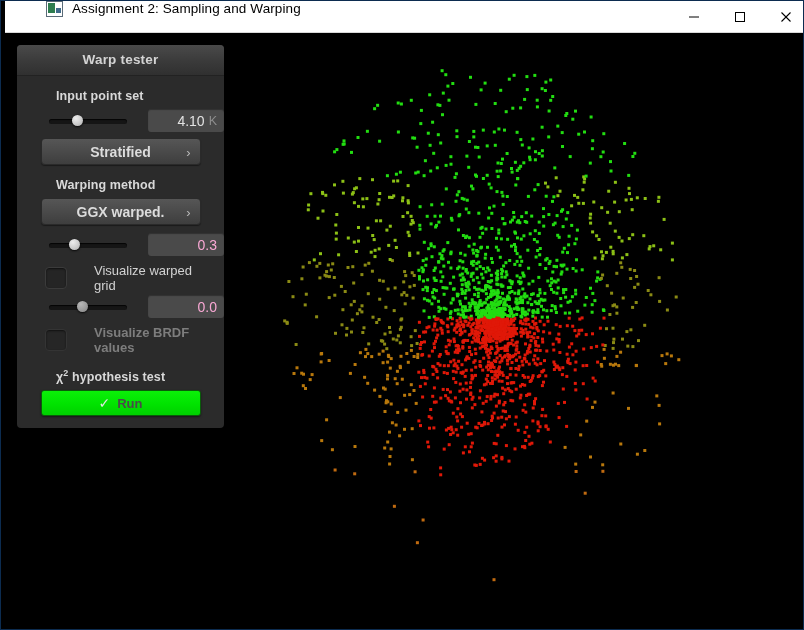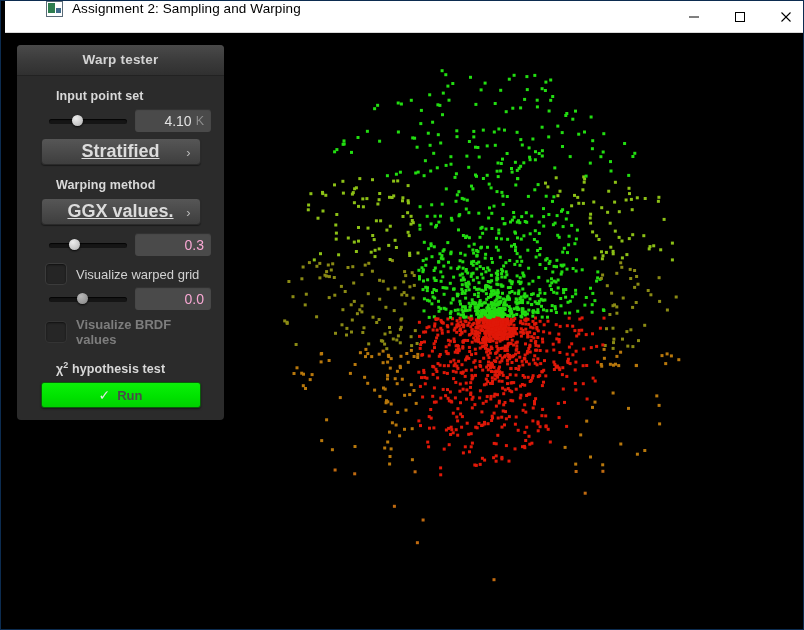--- a/index.html
+++ b/index.html
@@ -68,21 +68,21 @@
     background:linear-gradient(to bottom,#4a4a4a 0%,#3a3a3a 55%,#303030 100%);
     color:#d4d4d4;font-size:13.5px;font-weight:bold;
     border-bottom:1px solid #222;
     letter-spacing:.2px;
   }
   .panel-body{padding:0 14px;}
   .group-label{
     color:#d8d8d8;font-size:12.5px;font-weight:bold;
     margin-top:13px;margin-bottom:6px;letter-spacing:.1px;padding-left:25px;
   }
-  .row{display:flex;align-items:center;gap:8px;margin-bottom:6px;}
+  .row{display:flex;align-items:center;gap:21px;margin-bottom:6px;}
   
   .slider{
     position:relative;width:78px;height:14px;flex:none;margin-left:18px;
     display:flex;align-items:center;
   }
   .slider-track{
     position:absolute;left:0;right:0;top:5px;height:5px;
     background:#151515;border-radius:3px;
     box-shadow:inset 0 1px 1px rgba(0,0,0,.8);
   }
@@ -108,27 +108,27 @@
   .textbox .unit{color:#8e8e8e;font-size:12.5px;margin-left:4px;}
   
   .combo{
     width:160px;height:27px;margin:2px auto 0 auto;
     background:linear-gradient(to bottom,#565656 0%,#4a4a4a 50%,#3e3e3e 100%);
     border-radius:4px;border:1px solid #2a2a2a;
     display:flex;align-items:center;justify-content:center;
     position:relative;box-sizing:border-box;
     box-shadow:0 1px 1px rgba(0,0,0,.4);
   }
-  .combo .label{color:#dcdcdc;font-size:18px;font-weight:bold;text-decoration:underline;}
+  .combo .label{color:#dcdcdc;font-size:14px;font-weight:bold;}
   .combo .chev{
     position:absolute;right:9px;top:50%;transform:translateY(-50%);
     color:#b9b9b9;font-size:13px;line-height:1;
   }
   
-  .cbrow{display:flex;align-items:center;gap:9px;margin:7px 0 2px 14px;}
+  .cbrow{display:flex;align-items:center;gap:27px;margin:7px 0 2px 14px;}
   .checkbox{
     width:20px;height:20px;border-radius:4px;flex:none;
     background:#252525;border:1px solid #3b3b3b;
     box-shadow:inset 0 1px 2px rgba(0,0,0,.6);
   }
   .cblabel{color:#d2d2d2;font-size:13px;}
   .cblabel.dim{color:#7d7d7d;font-weight:bold;}
   .checkbox.dim{background:#262626;border-color:#343434;}
   
   .runbtn{
@@ -2791,21 +2791,21 @@
           <span class="unit">K</span>
         </div>
       </div>
       <div class="combo">
         <span class="label">Stratified</span>
         <span class="chev">›</span>
       </div>
 
       <div class="group-label">Warping method</div>
       <div class="combo">
-        <span class="label">GGX values.</span>
+        <span class="label">GGX warped.</span>
         <span class="chev">›</span>
       </div>
       <div class="row" style="margin-top:8px;">
         <div class="slider">
           <div class="slider-track"></div>
           <div class="slider-knob" style="left: 20.1px;"></div>
         </div>
         <div class="textbox">
           <span class="val dim">0.3</span>
         </div>

